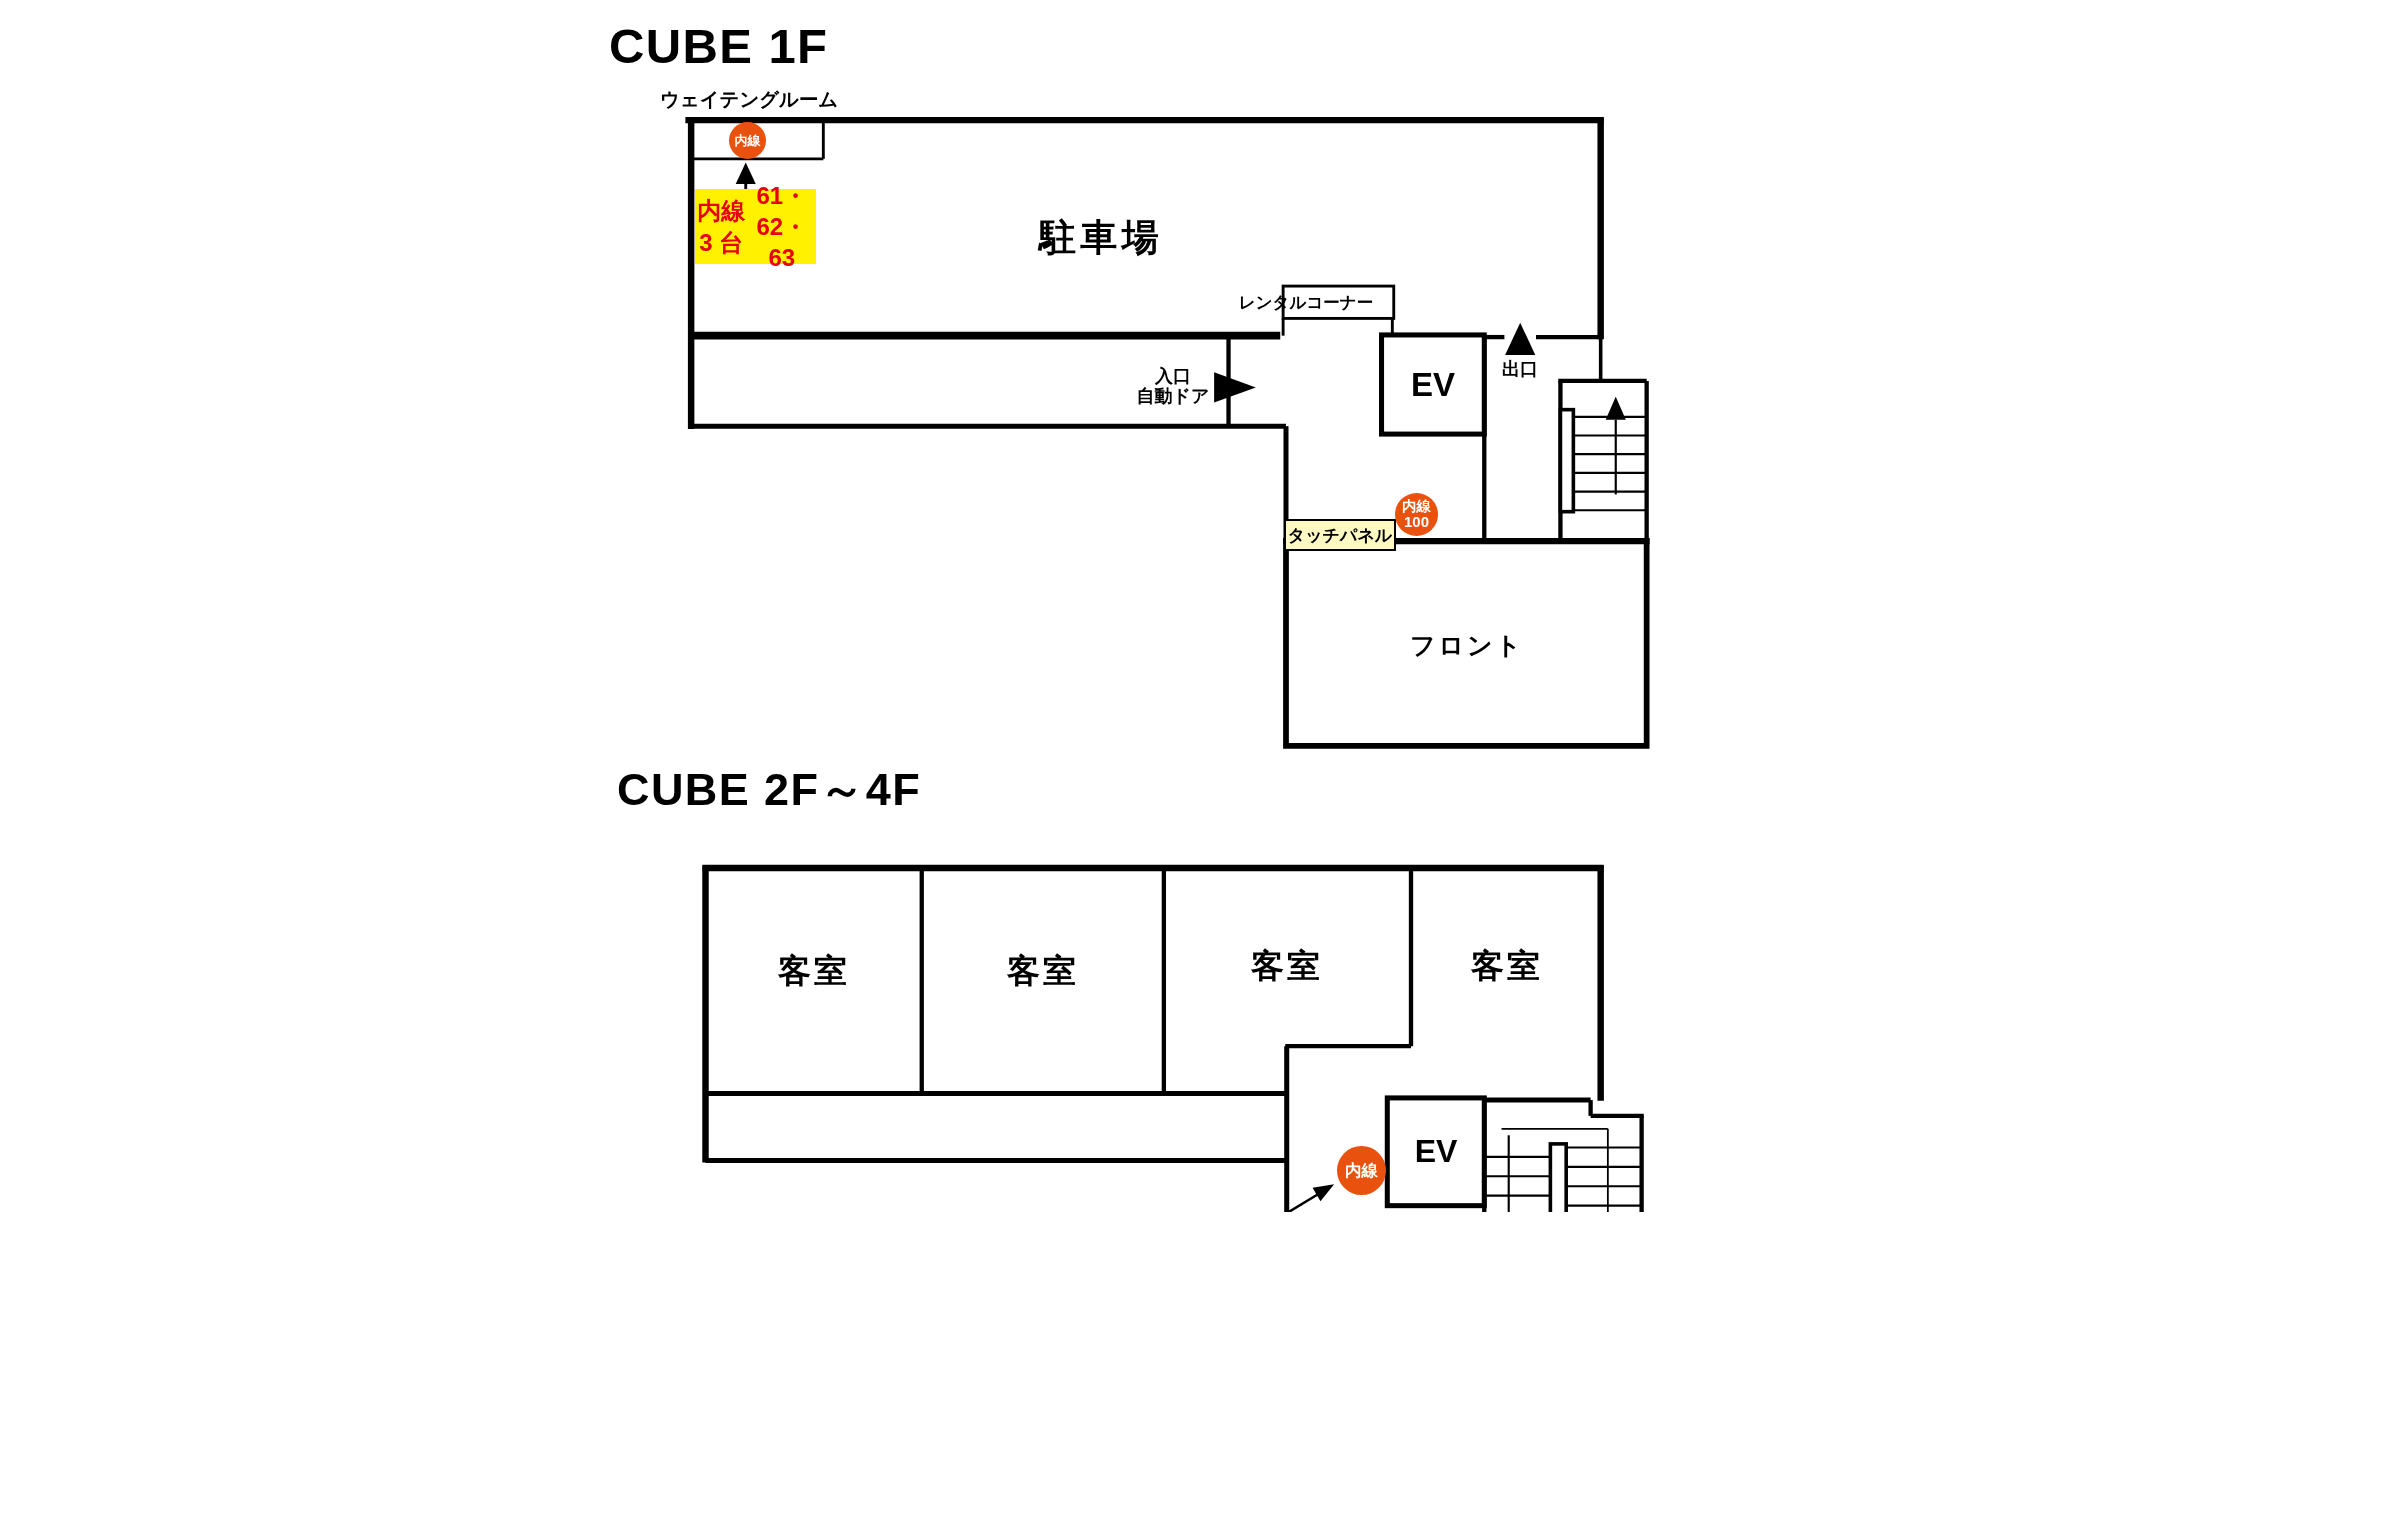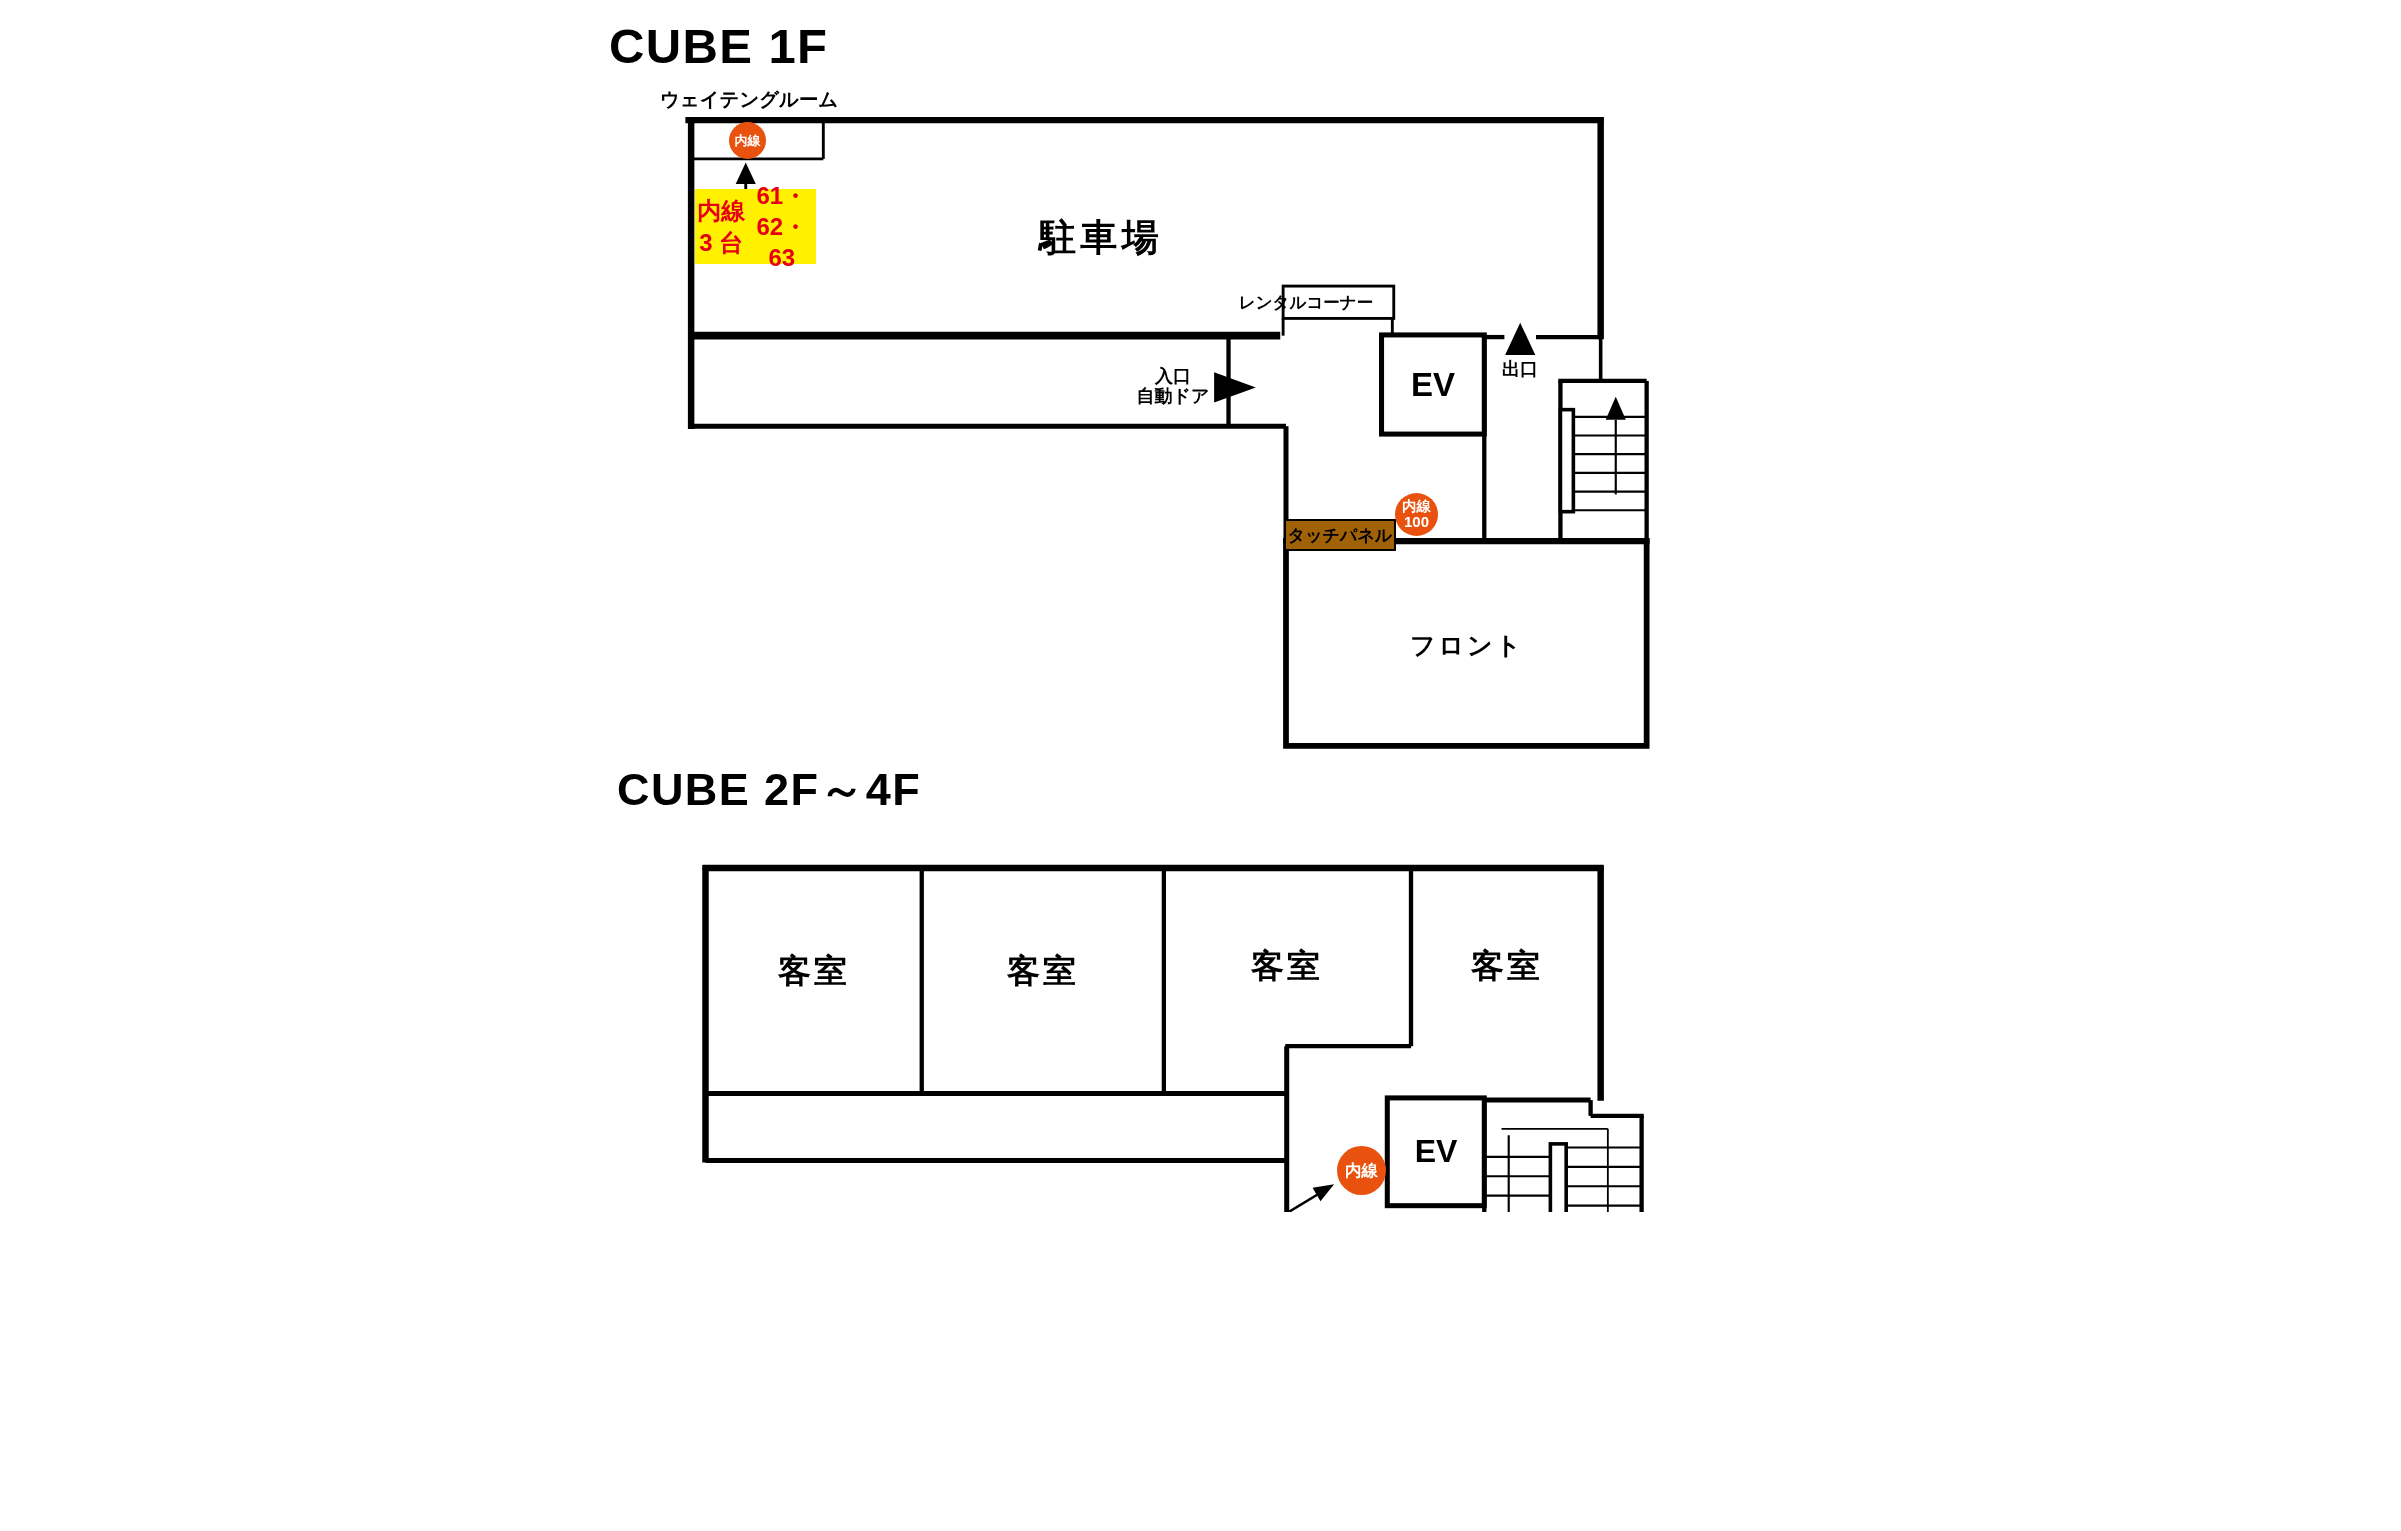--- a/index.html
+++ b/index.html
@@ -173,21 +173,21 @@
 
   <div class="lbl centered" style="left:1173px;top:387px;font-size:18px;font-weight:600;line-height:1.1;">
     <div>入口</div>
     <div>自動ドア</div>
   </div>
 
   <div class="lbl ev-label centered" style="left:1433px;top:385px;">EV</div>
 
   <div class="lbl centered" style="left:1520px;top:369px;font-size:18px;font-weight:600;">出口</div>
 
-  <div style="position:absolute;left:1284px;top:519px;width:112px;height:32px;background:#a16207;border:2.9px solid #000;box-sizing:border-box;display:flex;align-items:center;justify-content:center;">
+  <div style="position:absolute;left:1284px;top:519px;width:112px;height:32px;background:#fef9c3;border:2.9px solid #000;box-sizing:border-box;display:flex;align-items:center;justify-content:center;">
     <span style="font-size:17px;font-weight:600;">タッチパネル</span>
   </div>
 
   <div class="badge" style="left:1395px;top:493px;width:43px;height:43px;">
     <span class="w" style="font-size:14.4px;">内線</span>
     <span class="y" style="font-size:15px;">100</span>
   </div>
 
   <div class="lbl mid-label centered" style="left:1467px;top:645px;">フロント</div>
 

